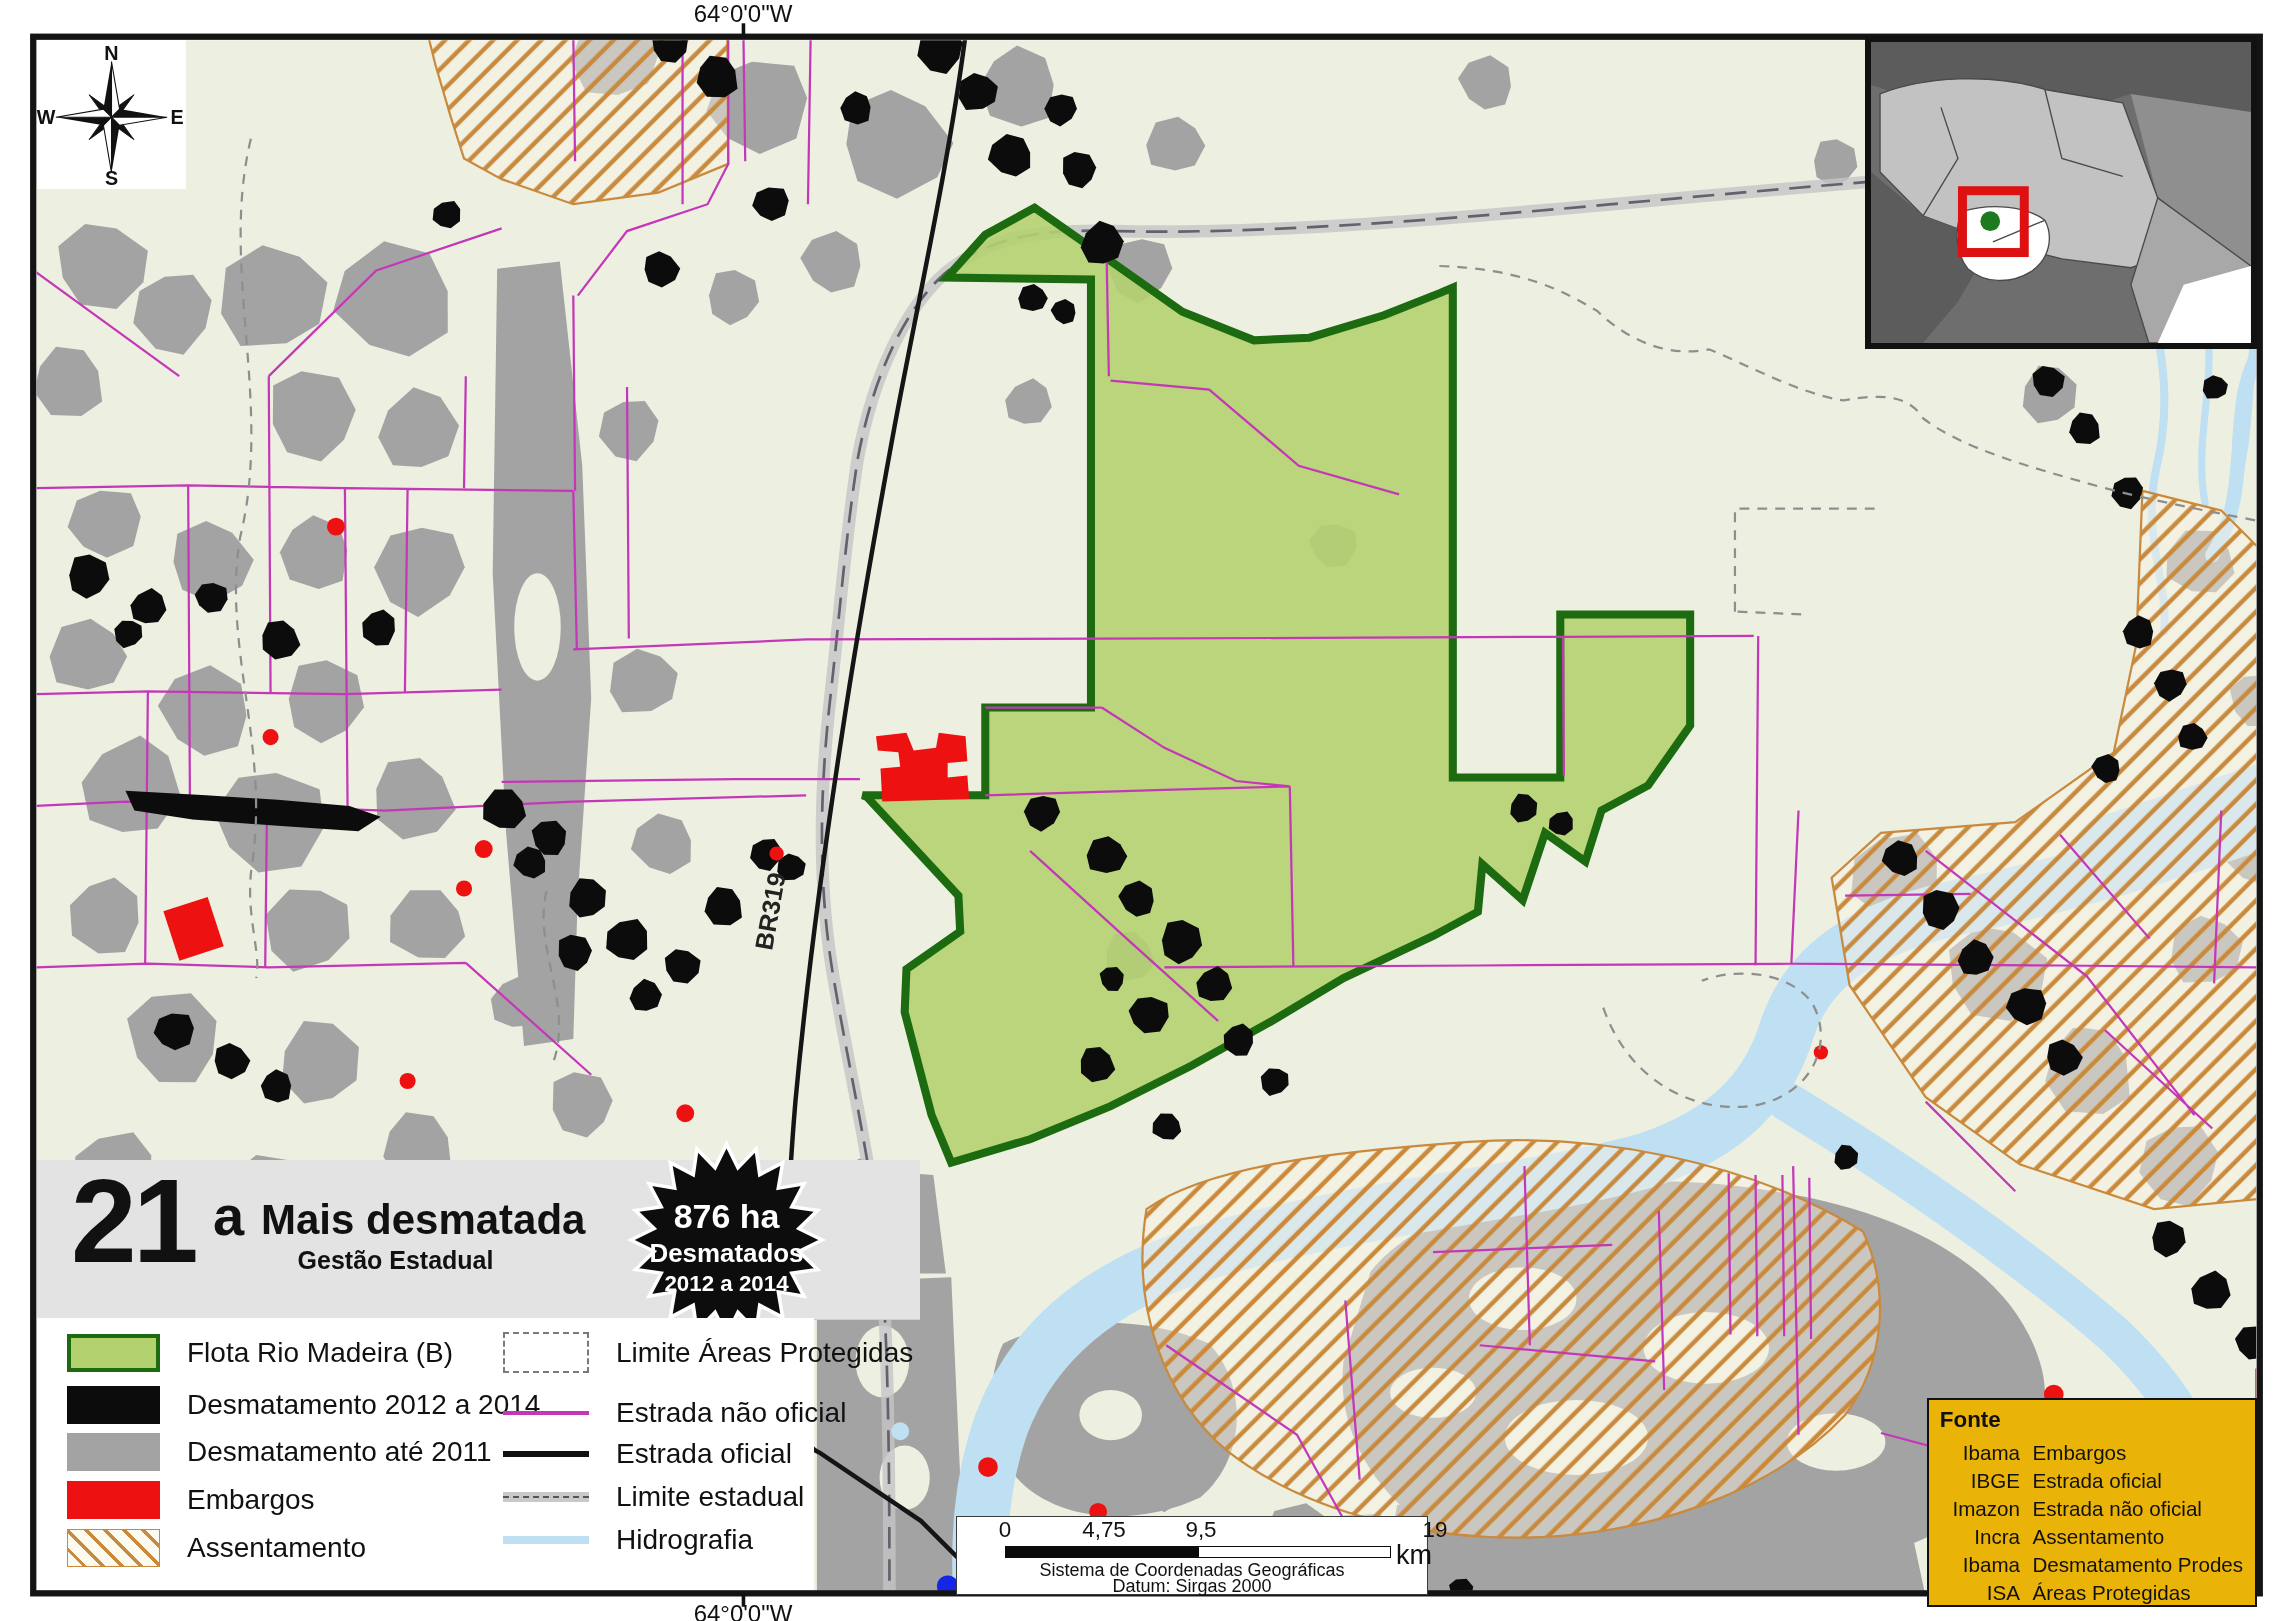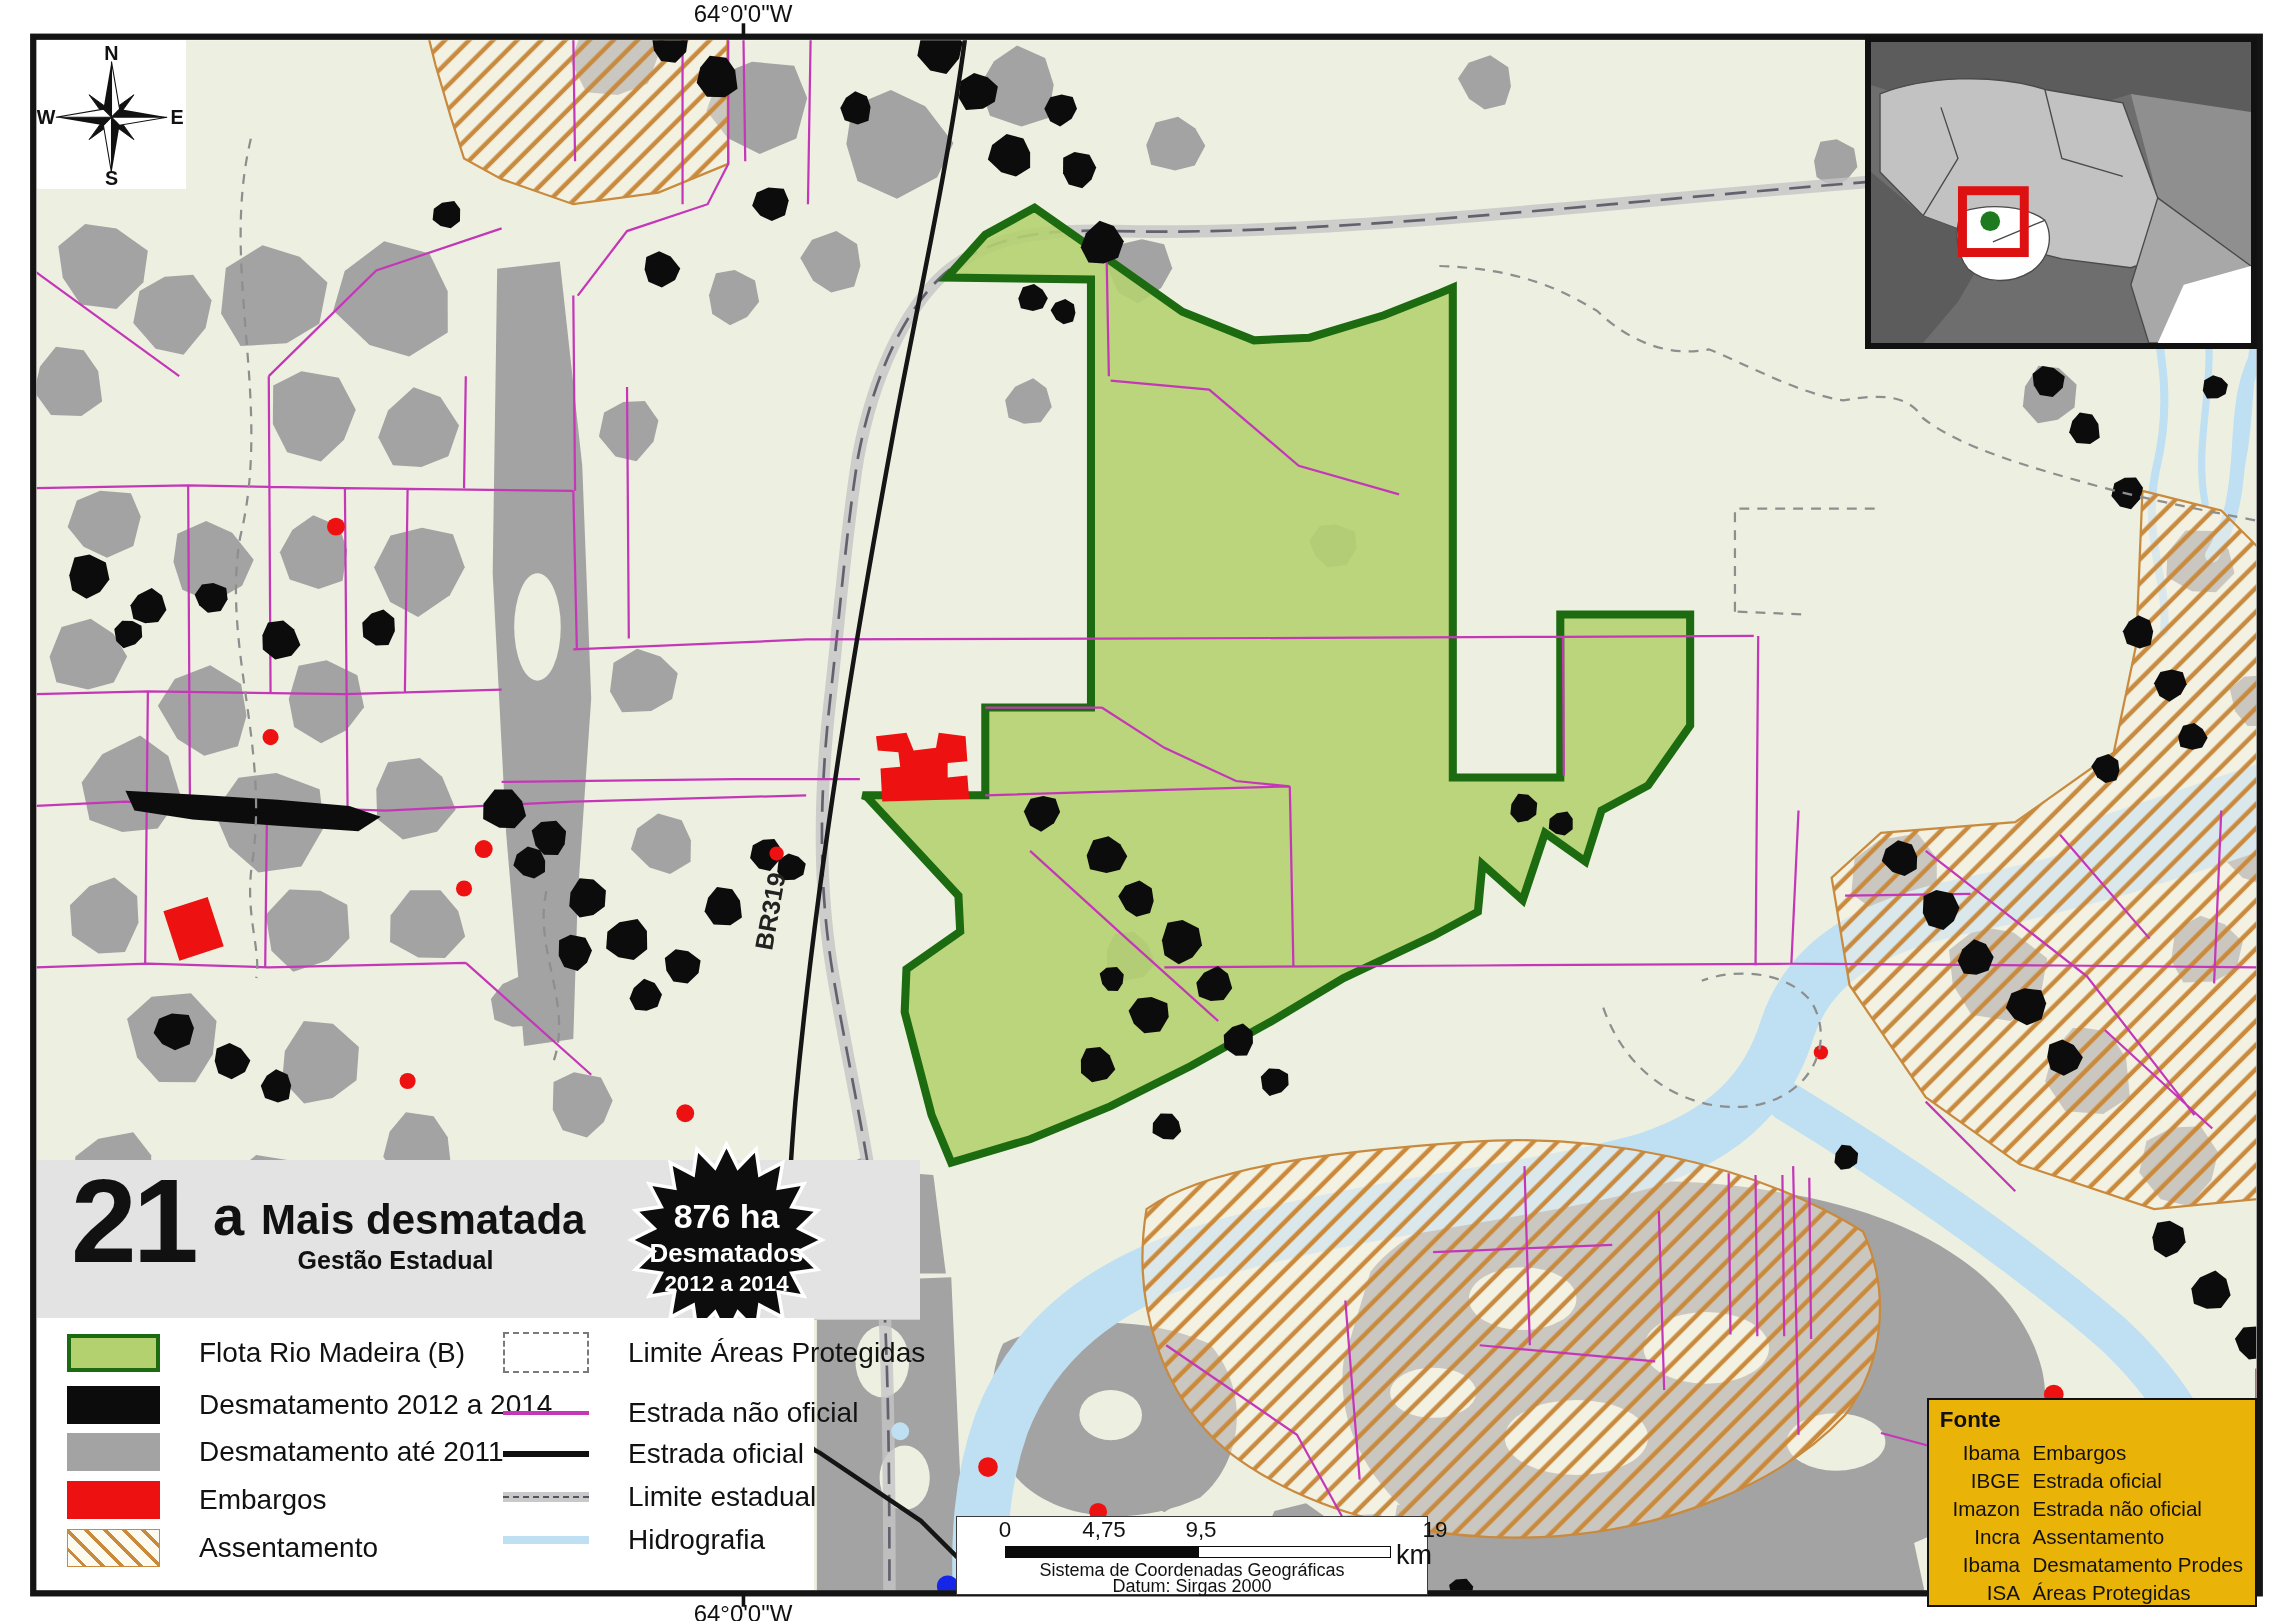--- a/index.html
+++ b/index.html
@@ -23,21 +23,21 @@
   .rank-sup{position:absolute;left:176px;top:23px;font-size:56px;font-weight:bold;}
   .title-main{position:absolute;left:224px;top:36px;font-size:42px;font-weight:bold;white-space:nowrap;}
   .title-sub{position:absolute;left:224px;top:86px;width:269px;text-align:center;font-size:25px;font-weight:bold;}
 
   
   .badge{left:627px;top:1139px;width:199px;height:202px;}
   .badge text{fill:#fff;font-weight:bold;text-anchor:middle;font-family:"Liberation Sans",sans-serif;}
 
   
   .legend-panel{left:37px;top:1318px;width:777px;height:272px;background:#ffffff;}
-  .lrow{position:absolute;display:flex;align-items:center;gap:39px;}
+  .lrow{position:absolute;display:flex;align-items:center;gap:27px;}
   .lrow .lab{font-size:28px;white-space:nowrap;}
   .sw{width:93px;height:38px;box-sizing:border-box;flex:0 0 auto;}
   .sw-flota{background:#b4d170;border:4.5px solid #1c6b10;}
   .sw-black{background:#0c0c0c;}
   .sw-gray{background:#a3a3a3;}
   .sw-red{background:#ee1111;}
   .sw-assent{background:#fdfaf0;border:1.8px solid #c98a3e;
      background-image:repeating-linear-gradient(45deg,rgba(0,0,0,0) 0 9.9px,#c98a3e 9.9px 13.4px);}
   .sym{width:86px;flex:0 0 auto;}
   .sym-dash{height:41px;border:2.7px dashed #7a7a7a;box-sizing:border-box;background:#fff;}

